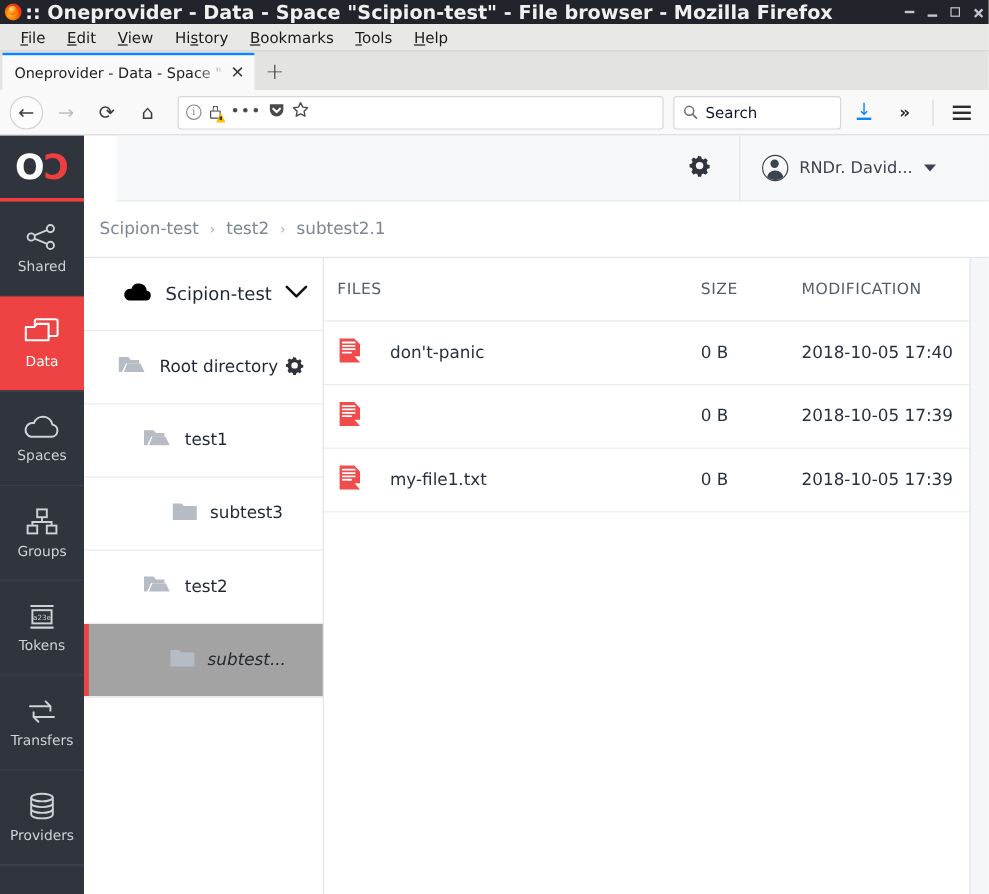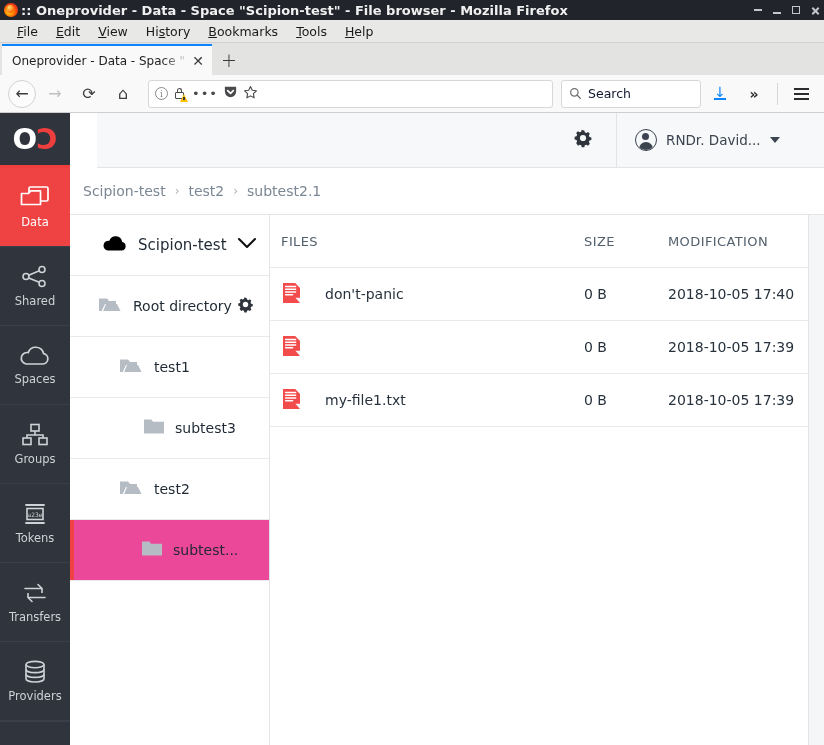--- a/index.html
+++ b/index.html
@@ -31,21 +31,21 @@
     flex: 0 0 auto;
   }
   .ff-logo::after {
     content:"";
     position: absolute; left: 3px; top: 2px;
     width: 7px; height: 8px;
     border-radius: 50% 50% 45% 55%;
     background: radial-gradient(circle at 30% 30%, #ffe27a 0%, #ff6a00 70%, rgba(255,106,0,0) 100%);
   }
   .win-title {
-    font-size: 13px; font-weight: bold; color: #f0f0f0;
+    font-size: 16px; font-weight: bold; color: #f0f0f0;
     white-space: nowrap; overflow: hidden;
   }
   .win-ctrls {
     position: absolute; right: 4px; top: 0; height: 20px;
     display: flex; align-items: center; gap: 11px;
   }
   .wc { color: #c3c6cc; font-size: 10px; line-height: 1; display:block; }
   .wc-dash { width: 8px; height: 2px; background: #c3c6cc; display:block; }
   .wc-min { width: 8px; height: 2px; background: #c3c6cc; display:block; margin-top: 5px;}
   .wc-max { width: 8px; height: 8px; border: 1.5px solid #c3c6cc; display:block;}
@@ -273,21 +273,21 @@
   }
   .tree-row {
     height: 61px; flex: 0 0 61px;
     display: flex; align-items: center;
     border-bottom: 1px solid #e8eaed;
     position: relative;
     color: #1f2933; font-size: 14px;
     gap: 10px;
   }
   .tree-row.space { font-size: 15px; }
-  .tree-row.selected { background: #ec4899; }
+  .tree-row.selected { background: #a3a3a3; font-style: italic; }
   .tree-row.selected::before {
     content:""; position: absolute; left: 0; top: 0; bottom: 0;
     width: 4px; background: #ef4242;
   }
   .tree-rest { flex: 1 1 auto; background:#fff; }
 
   .ficon { flex: 0 0 auto; display:block; }
   .gear-inline { margin-left: -6px; }
 
   
@@ -402,40 +402,40 @@
 </div>
 
 <div class="page">
 
   <div class="rail">
     <div class="brand">
       <span class="o1">O</span>
         <span class="o2">C</span>
     </div>
 
-    <div class="rail-item active">
-      <span>
-        <svg width="30" height="25" viewBox="0 0 30 25">
-          <rect x="9" y="2" width="19" height="14" rx="1.5" fill="none" stroke="#fff" stroke-width="1.7"></rect>
-          <path d="M1.5 8.5h7l2.2-2.6h9.8v13.6H1.5z" fill="#ef4242" stroke="#fff" stroke-width="1.7" stroke-linejoin="round"></path>
-        </svg>
-      </span>
-      <span>Data</span>
-    </div>
-
     <div class="rail-item">
       <span>
         <svg width="28" height="24" viewBox="0 0 28 24">
           <circle cx="21" cy="4.5" r="3" fill="none" stroke="#cfd2d6" stroke-width="1.6"></circle>
           <circle cx="21" cy="18.5" r="3" fill="none" stroke="#cfd2d6" stroke-width="1.6"></circle>
           <circle cx="5" cy="11.5" r="3" fill="none" stroke="#cfd2d6" stroke-width="1.6"></circle>
           <path d="M7.7 10.2l10.6-4.4M7.7 12.9l10.6 4.4" stroke="#cfd2d6" stroke-width="1.6"></path>
         </svg>
       </span>
       <span>Shared</span>
+    </div>
+
+    <div class="rail-item active">
+      <span>
+        <svg width="30" height="25" viewBox="0 0 30 25">
+          <rect x="9" y="2" width="19" height="14" rx="1.5" fill="none" stroke="#fff" stroke-width="1.7"></rect>
+          <path d="M1.5 8.5h7l2.2-2.6h9.8v13.6H1.5z" fill="#ef4242" stroke="#fff" stroke-width="1.7" stroke-linejoin="round"></path>
+        </svg>
+      </span>
+      <span>Data</span>
     </div>
 
     <div class="rail-item">
       <span>
         <svg width="32" height="22" viewBox="0 0 32 22">
           <path d="M7 19h17a5.2 5.2 0 0 0 .6-10.3A8 8 0 0 0 9.2 7.6 5.7 5.7 0 0 0 7 19z" fill="none" stroke="#cfd2d6" stroke-width="1.7" stroke-linejoin="round"></path>
         </svg>
       </span>
       <span>Spaces</span>
     </div>

